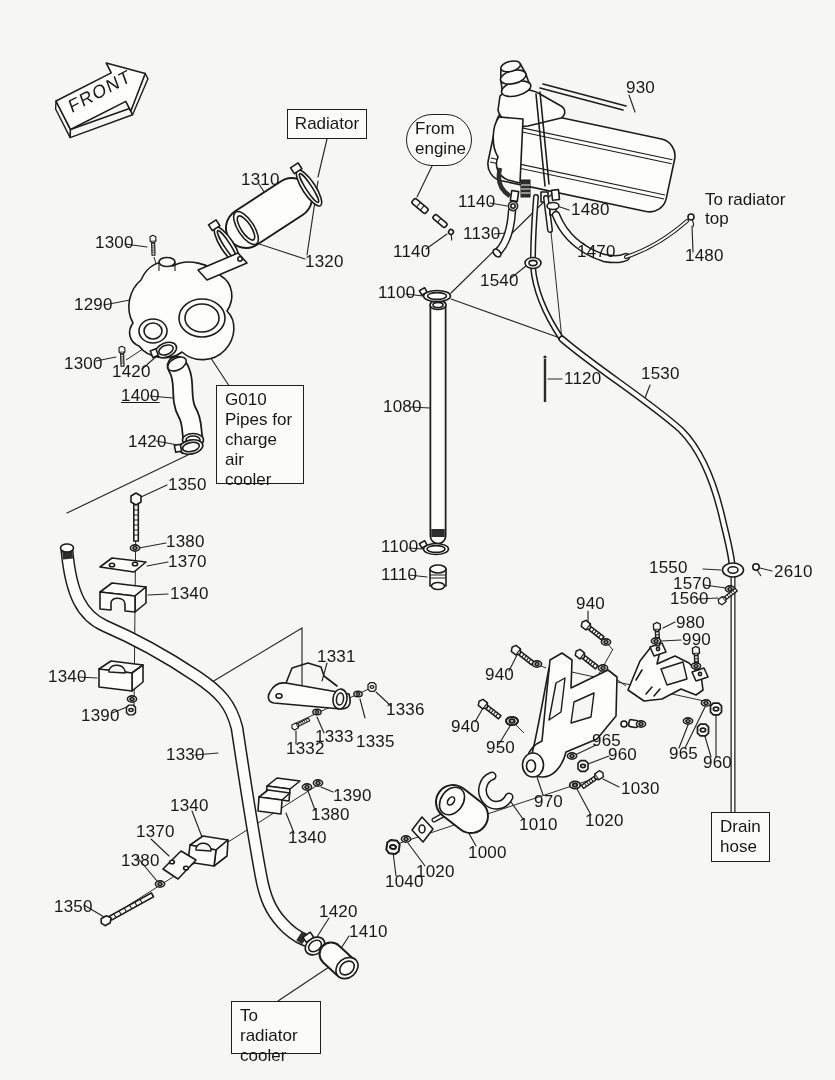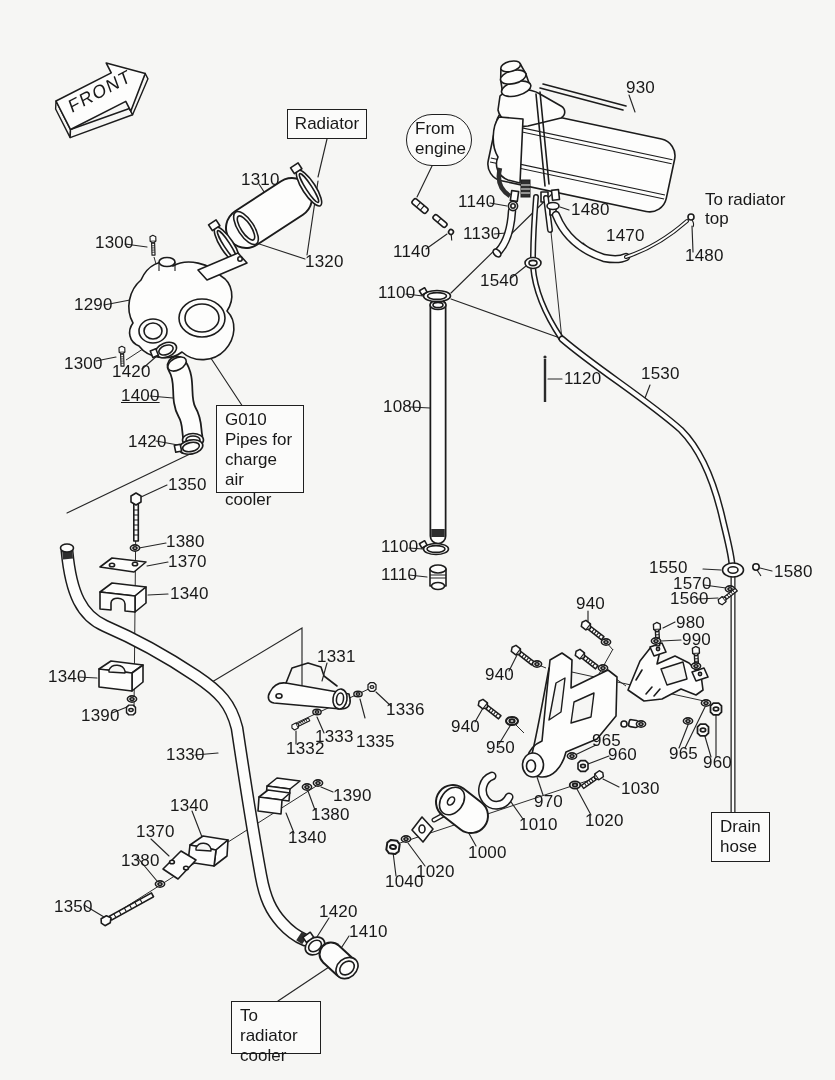--- a/index.html
+++ b/index.html
@@ -447,21 +447,21 @@
 <div class="front-label">FRONT</div>
 
 <div id="box-layer">
       <div class="label-box center" style="left: 287px; top: 109px; width: 80px; height: 30px;">
         <div>Radiator</div>
       </div>
       <div class="label-box" style="left: 406px; top: 114px; width: 66px; height: 52px; border-radius: 26px;">
         <div>From</div>
         <div>engine</div>
       </div>
-      <div class="label-box" style="left: 216px; top: 405px; width: 88px; height: 88px;">
+      <div class="label-box" style="left: 216px; top: 385px; width: 88px; height: 99px;">
         <div>G010</div>
         <div>Pipes for</div>
         <div>charge air</div>
         <div>cooler</div>
       </div>
       <div class="label-box" style="left: 711px; top: 812px; width: 59px; height: 50px;">
         <div>Drain</div>
         <div>hose</div>
       </div>
       <div class="label-box" style="left: 231px; top: 1001px; width: 90px; height: 53px;">
@@ -497,31 +497,31 @@
       <div class="callout" style="left: 136px; top: 822px;">1370</div>
       <div class="callout" style="left: 121px; top: 851px;">1380</div>
       <div class="callout" style="left: 54px; top: 897px;">1350</div>
       <div class="callout" style="left: 319px; top: 902px;">1420</div>
       <div class="callout" style="left: 349px; top: 922px;">1410</div>
       <div class="callout" style="left: 626px; top: 78px;">930</div>
       <div class="callout" style="left: 458px; top: 192px;">1140</div>
       <div class="callout" style="left: 571px; top: 200px;">1480</div>
       <div class="callout" style="left: 463px; top: 224px;">1130</div>
       <div class="callout" style="left: 393px; top: 242px;">1140</div>
-      <div class="callout" style="left: 577px; top: 226px; margin-left: 29px;">1470</div>
+      <div class="callout" style="left: 577px; top: 242px;">1470</div>
       <div class="callout" style="left: 685px; top: 246px;">1480</div>
       <div class="callout" style="left: 480px; top: 271px;">1540</div>
       <div class="callout" style="left: 378px; top: 283px;">1100</div>
       <div class="callout" style="left: 383px; top: 397px; text-align: center;">1080</div>
       <div class="callout" style="left: 564px; top: 369px;">1120</div>
       <div class="callout" style="left: 641px; top: 364px;">1530</div>
       <div class="callout" style="left: 381px; top: 537px;">1100</div>
       <div class="callout" style="left: 381px; top: 565px;">1110</div>
       <div class="callout" style="left: 649px; top: 558px;">1550</div>
-      <div class="callout" style="left: 774px; top: 562px;">1580</div>
+      <div class="callout" style="left: 774px; top: 562px;">2610</div>
       <div class="callout" style="left: 673px; top: 574px;">1570</div>
       <div class="callout" style="left: 670px; top: 589px;">1560</div>
       <div class="callout" style="left: 576px; top: 594px;">940</div>
       <div class="callout" style="left: 676px; top: 613px;">980</div>
       <div class="callout" style="left: 682px; top: 630px;">990</div>
       <div class="callout" style="left: 485px; top: 665px;">940</div>
       <div class="callout" style="left: 451px; top: 717px;">940</div>
       <div class="callout" style="left: 486px; top: 738px;">950</div>
       <div class="callout" style="left: 592px; top: 731px;">965</div>
       <div class="callout" style="left: 608px; top: 745px;">960</div>

